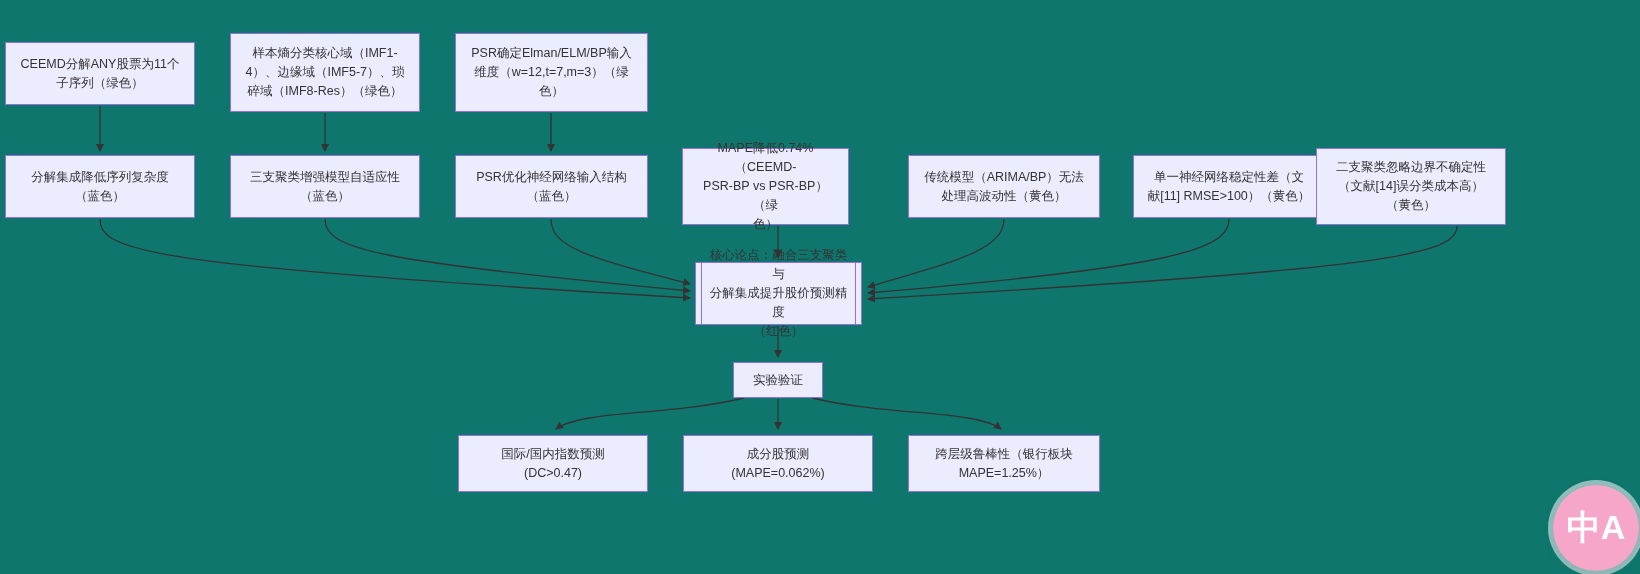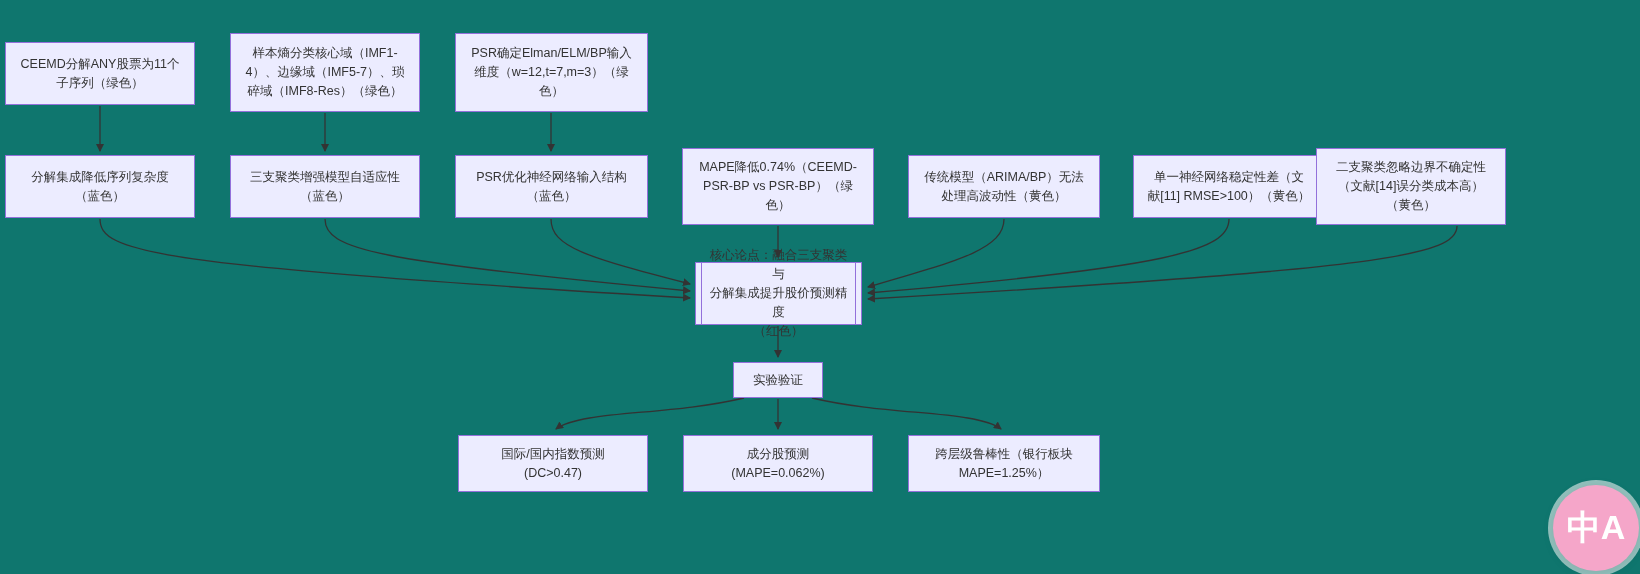--- a/index.html
+++ b/index.html
@@ -48,21 +48,21 @@
   .node.subroutine::before { left: 5px; }
   .node.subroutine::after { right: 5px; }
 
   
   #n-ceemd      { left: 5px;    top: 42px;  width: 190px; height: 63px; }
   #n-entropy    { left: 230px;  top: 33px;  width: 190px; height: 79px; }
   #n-psr-dim    { left: 455px;  top: 33px;  width: 193px; height: 79px; }
   #n-decomp     { left: 5px;    top: 155px; width: 190px; height: 63px; }
   #n-threeway   { left: 230px;  top: 155px; width: 190px; height: 63px; }
   #n-psr-opt    { left: 455px;  top: 155px; width: 193px; height: 63px; }
-  #n-mape       { left: 682px;  top: 148px; width: 192px; height: 77px; }
+  #n-mape       { left: 682px;  top: 148px; width: 167px; height: 77px; }
   #n-arima      { left: 908px;  top: 155px; width: 192px; height: 63px; }
   #n-single-nn  { left: 1133px; top: 155px; width: 192px; height: 63px; }
   #n-two-way    { left: 1316px; top: 148px; width: 190px; height: 77px; }
   #n-core       { left: 695px;  top: 262px; width: 167px; height: 63px; }
   #n-verify     { left: 733px;  top: 362px; width: 90px;  height: 36px; }
   #n-index      { left: 458px;  top: 435px; width: 190px; height: 57px; }
   #n-stock      { left: 683px;  top: 435px; width: 190px; height: 57px; }
   #n-robust     { left: 908px;  top: 435px; width: 192px; height: 57px; }
 
   #translate-badge {

